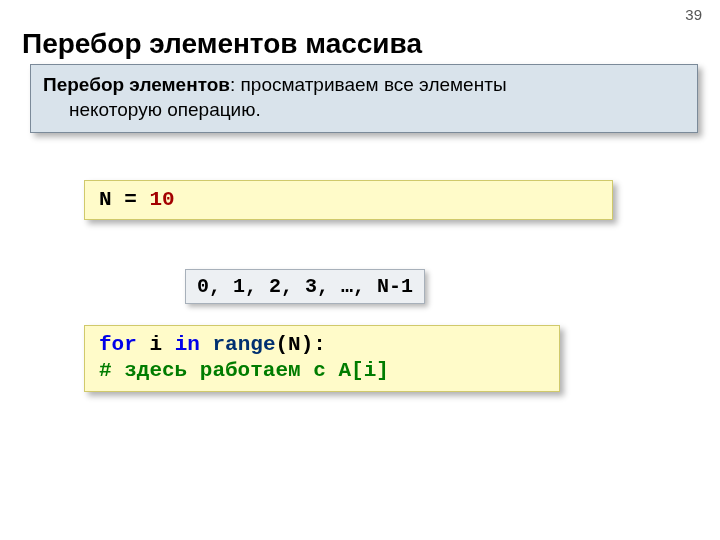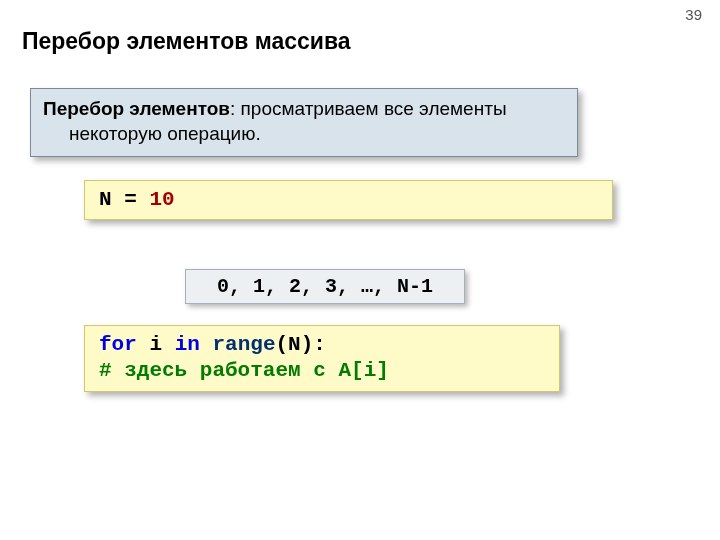--- a/index.html
+++ b/index.html
@@ -17,35 +17,34 @@
     top: 6px;
     right: 18px;
     font-size: 15px;
     color: #555;
     font-weight: normal;
   }
   .title {
     position: absolute;
     left: 22px;
     top: 28px;
-    font-size: 23px;
+    font-size: 28px;
     font-weight: bold;
     color: #000;
   }
   .desc-box {
     position: absolute;
     left: 30px;
     top: 64px;
-    width: 548px;
+    width: 668px;
     background: #d9e3eb;
     border: 1px solid #7b8a99;
     box-shadow: 4px 4px 6px rgba(0,0,0,0.30);
     padding: 8px 12px 10px 12px;
     box-sizing: border-box;
-    margin-top: 24px;
   }
   .desc-text {
     font-size: 19px;
     line-height: 1.3;
     color: #000;
   }
   .desc-indent {
     padding-left: 26px;
     display: block;
   }
@@ -64,21 +63,21 @@
   #code1 {
     position: absolute;
     left: 36px;
     top: 180px;
     width: 529px;
   }
   .seq-box {
     position: absolute;
     left: 185px;
     top: 269px;
-    width: 280px;
+    width: 240px;
     background: #edf0f3;
     border: 1px solid #a7b0ba;
     box-shadow: 3px 3px 5px rgba(0,0,0,0.28);
     font-family: "Courier New", monospace;
     font-size: 20px;
     font-weight: bold;
     text-align: center;
     padding: 5px 2px;
     box-sizing: border-box;
   }

